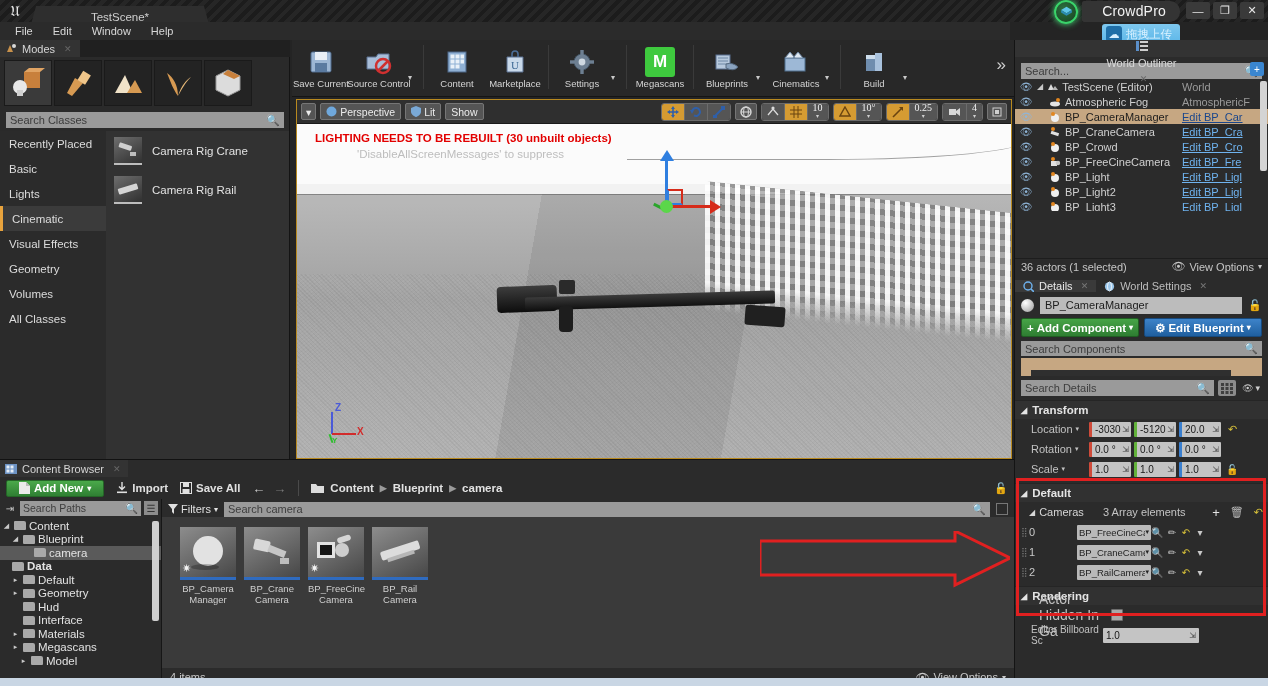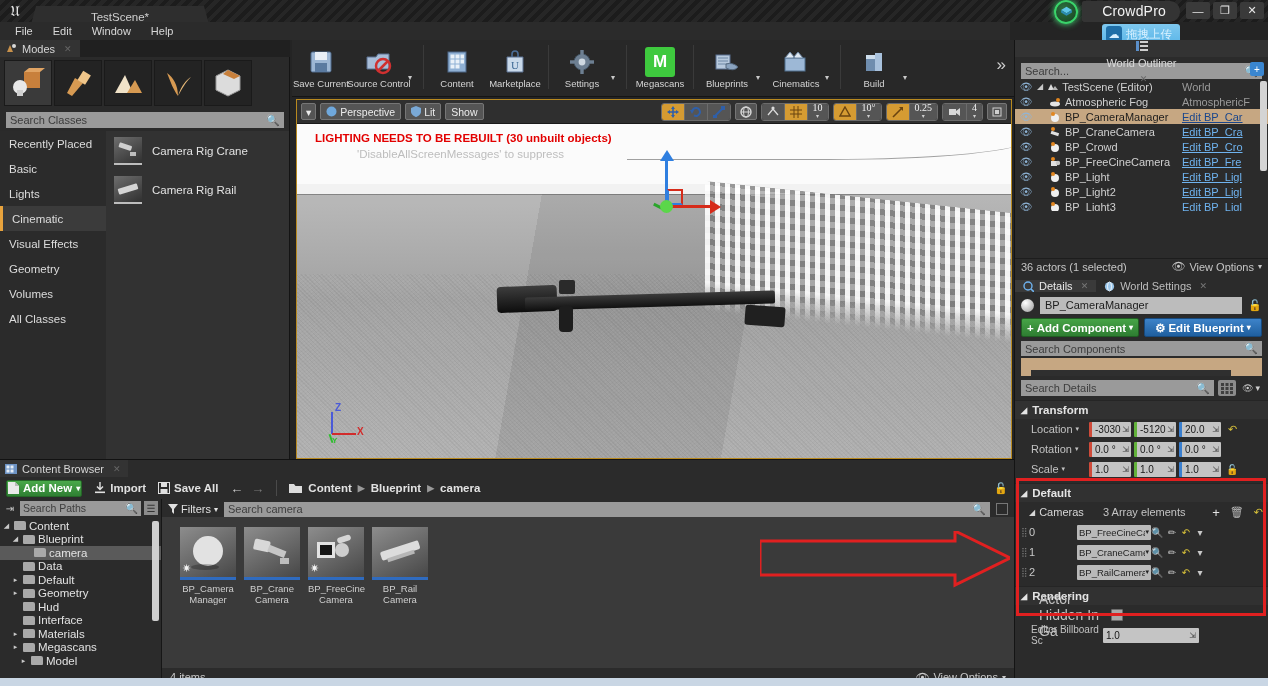--- a/index.html
+++ b/index.html
@@ -334,21 +334,21 @@
   
   .cb{
     position:absolute; left:0; top:459px; width:1014px; height:227px;
     background:#2b2b2b; border-top:1px solid #121212;
   }
   .cb-tab{ height:17px; display:flex; }
   .cb-toolbar{ height:22px; display:flex; align-items:center; padding:0 6px; gap:12px;
     background:#2b2b2b; }
   .cb-add{ height:17px; background:linear-gradient(180deg,#4aa94a,#2f7f33);
     border:1px solid #246627; border-radius:2px; color:#fff; font-weight:bold; font-size:11.5px;
-    display:flex; align-items:center; padding:0 1px; gap:4px;}
+    display:flex; align-items:center; padding:0 12px; gap:4px;}
   .cb-btn{ display:flex; align-items:center; gap:4px; font-size:11.5px; color:#e0e0e0; font-weight:bold;}
   .cb-navs{ display:flex; align-items:center; gap:8px; color:#cfcfcf; font-size:13px;}
   .crumbs{ display:flex; align-items:center; gap:6px; font-size:11.5px; color:#e2e2e2; font-weight:bold;}
   .crumbs .sep{ color:#9a9a9a; font-size:9px; }
   .cb-lock{ margin-left:auto; color:#bdbdbd; font-size:11px; }
 
   .cb-body{ position:absolute; left:0; top:39px; right:0; bottom:0; display:flex; }
   .cb-left{ width:162px; background:#2b2b2b; border-right:1px solid #161616; position:relative;}
   .cb-lsearch{ height:18px; display:flex; align-items:center; gap:3px; padding:2px 3px;}
   .cb-lsearch .ic{ width:14px;height:14px;display:flex;align-items:center;justify-content:center;
@@ -1266,21 +1266,21 @@
           <div class="tn" style="padding-left:11px;">
               <span class="tri">◢</span>
               <span class="fld-ic"></span>
               <span>Blueprint</span>
             </div>
           <div class="tn sel" style="padding-left:22px;">
               <span class="tri"></span>
               <span class="fld-ic"></span>
               <span>camera</span>
             </div>
-          <div class="tn" style="padding-left:11px;">
+          <div class="tn" style="font-weight:bold;">
               <span class="tri"></span>
               <span class="fld-ic"></span>
               <span>Data</span>
             </div>
           <div class="tn" style="padding-left:11px;">
               <span class="tri">▸</span>
               <span class="fld-ic"></span>
               <span>Default</span>
             </div>
           <div class="tn" style="padding-left:11px;">

